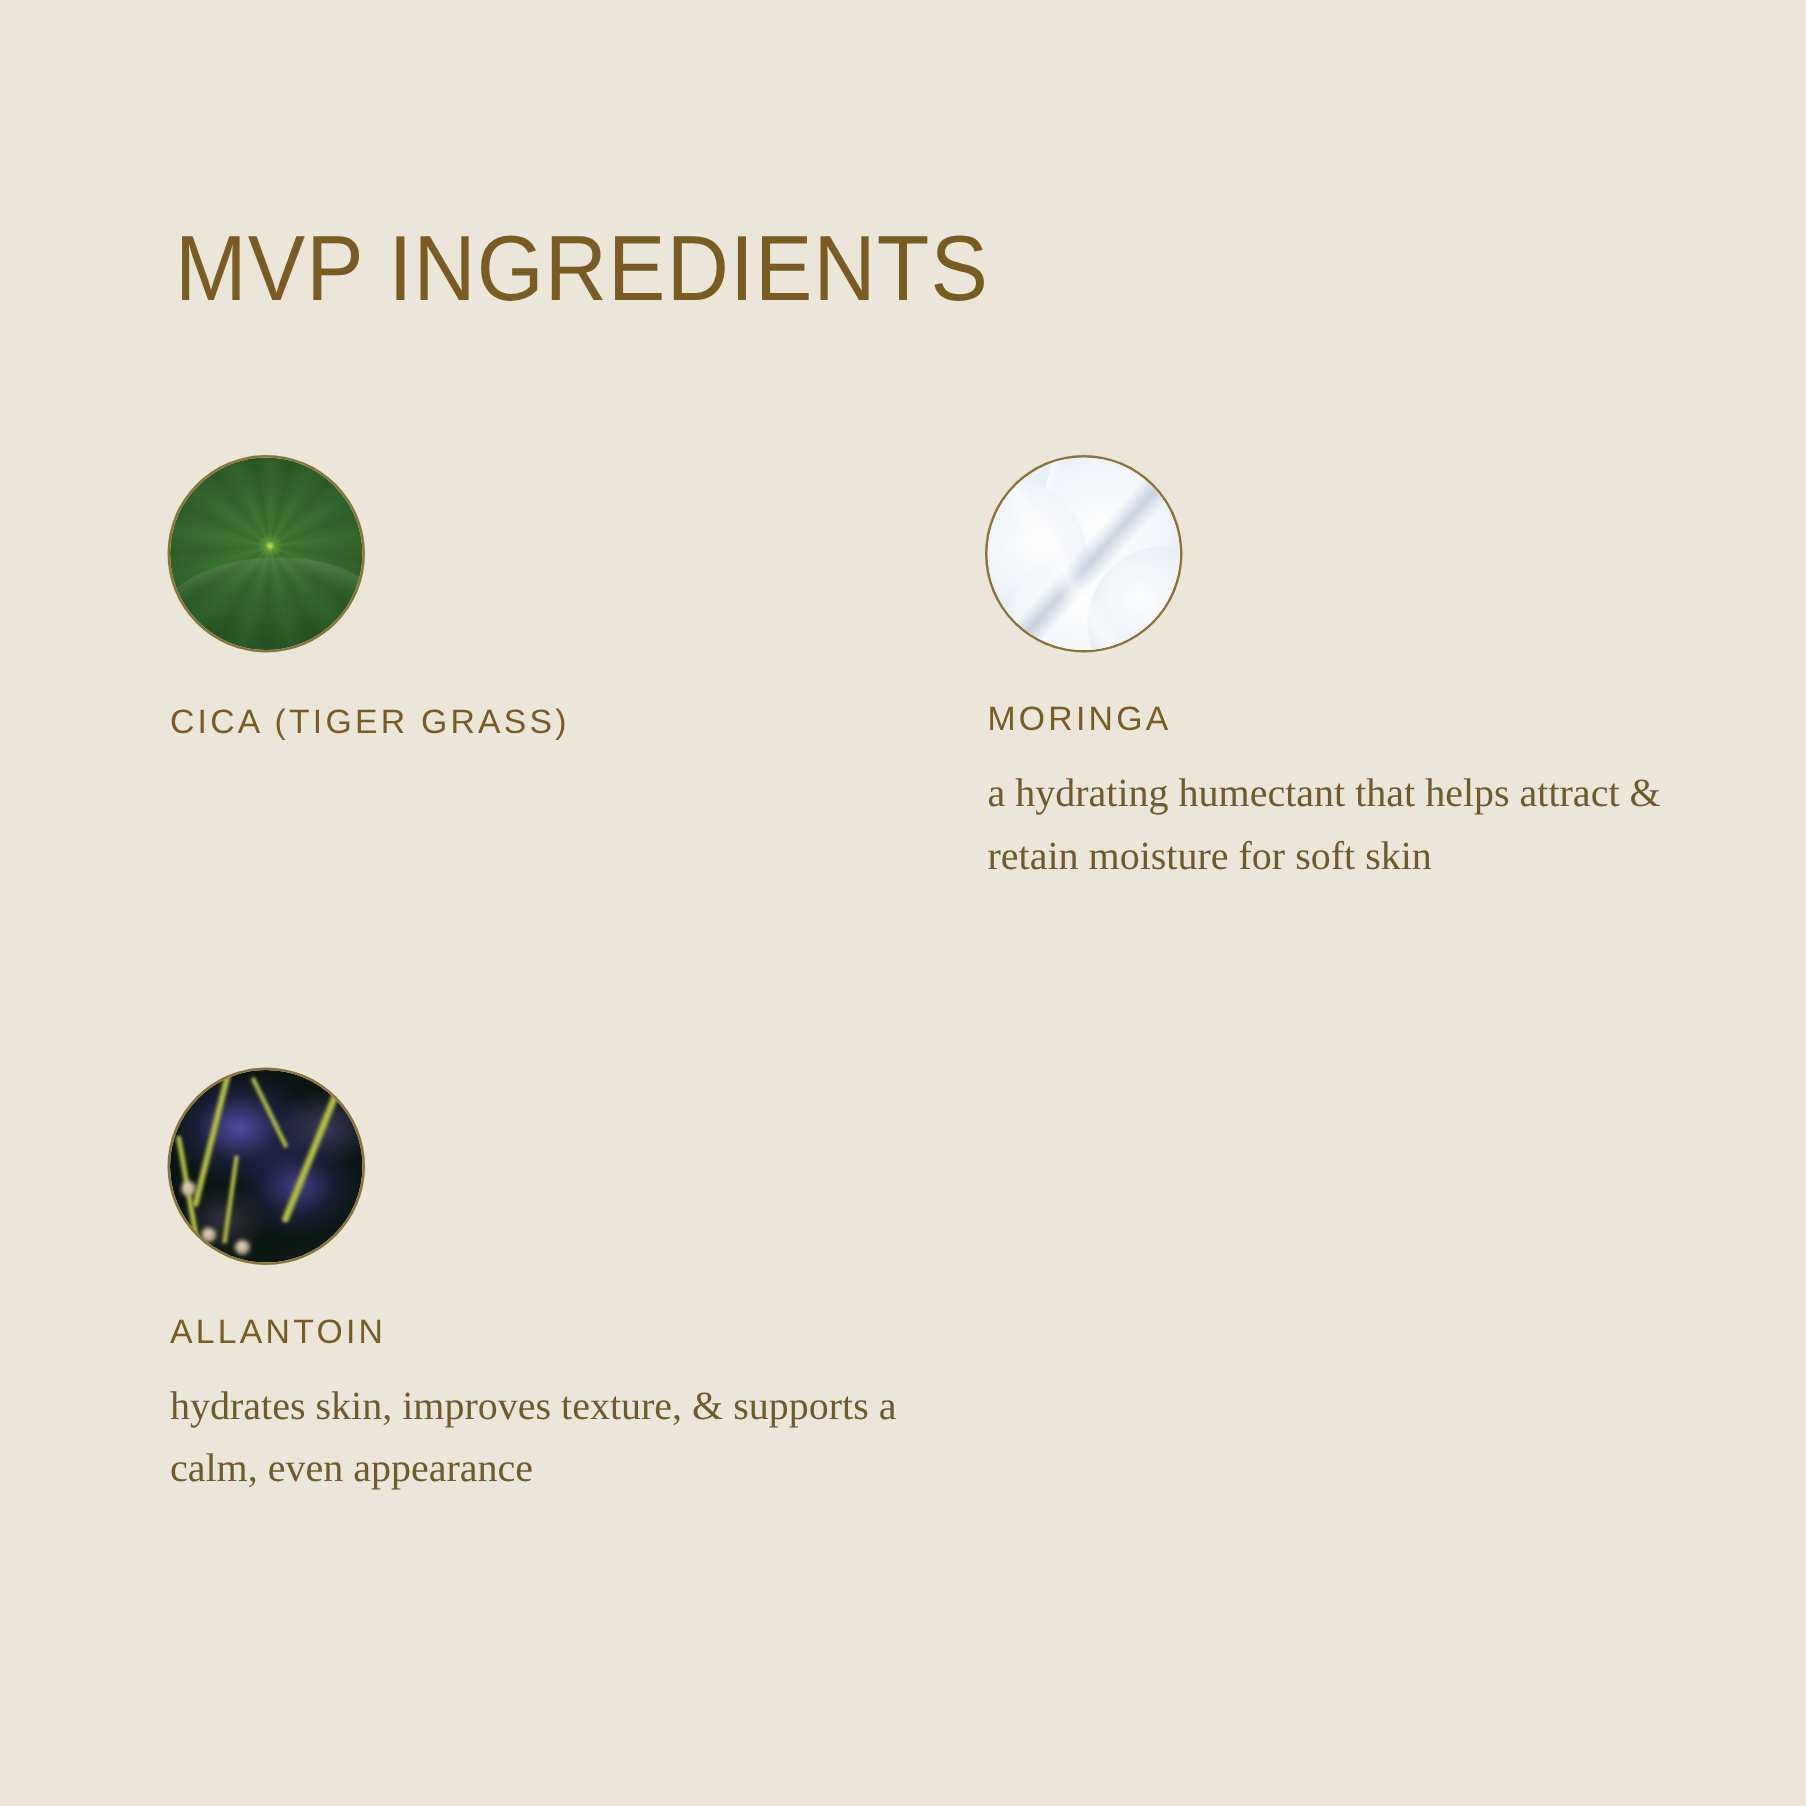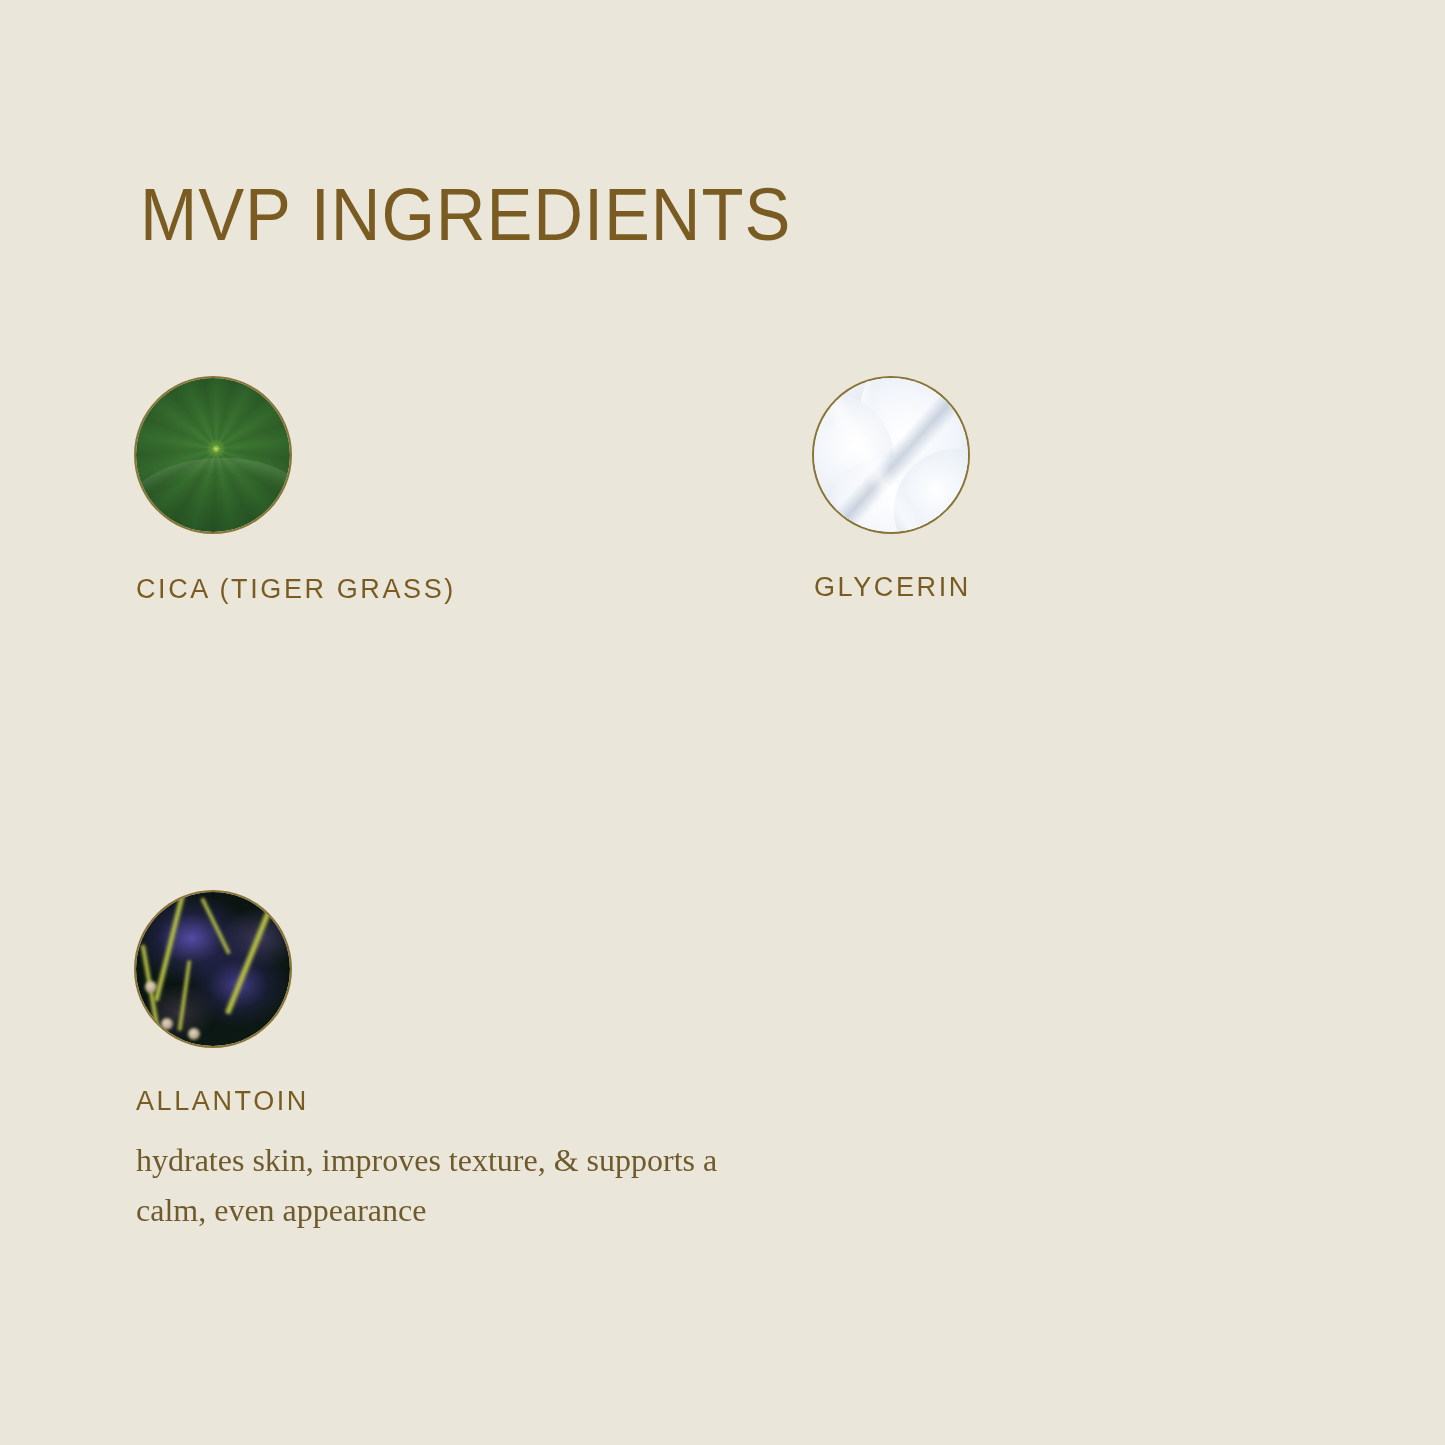--- a/index.html
+++ b/index.html
@@ -34,26 +34,25 @@
     color: #7A5C23;
     transform: scaleX(0.93);
     transform-origin: left top;
     white-space: nowrap;
   }
 
   
   .grid {
     position: absolute;
     left: 136px;
-    top: 378px;
+    top: 366px;
     width: 1180px;
     display: grid;
     grid-template-columns: 654px 620px;
     grid-template-rows: 490px auto;
-    gap: 24px;
   }
 
   .card {
     position: relative;
   }
 
   
   .thumb {
     position: relative;
     width: 154px;
@@ -262,21 +261,22 @@
     <div class="card row2">
       <div class="thumb">
         <div class="art art-glycerin">
           <div class="b1"></div>
           <div class="b2"></div>
           <div class="b3"></div>
           <div class="b4"></div>
           <div class="sheen"></div>
         </div>
       </div>
-      <div class="ing-name">GLYCERIN</div>
+      <div class="ing-name">MORINGA</div>
+      <div class="ing-desc">a hydrating humectant that helps attract &amp; retain moisture for soft skin</div>
     </div>
 
     <div class="card row2">
       <div class="thumb">
         <div class="art art-allantoin">
           <div class="stem s1"></div>
           <div class="stem s2"></div>
           <div class="stem s3"></div>
           <div class="stem s4"></div>
           <div class="stem s5"></div>

